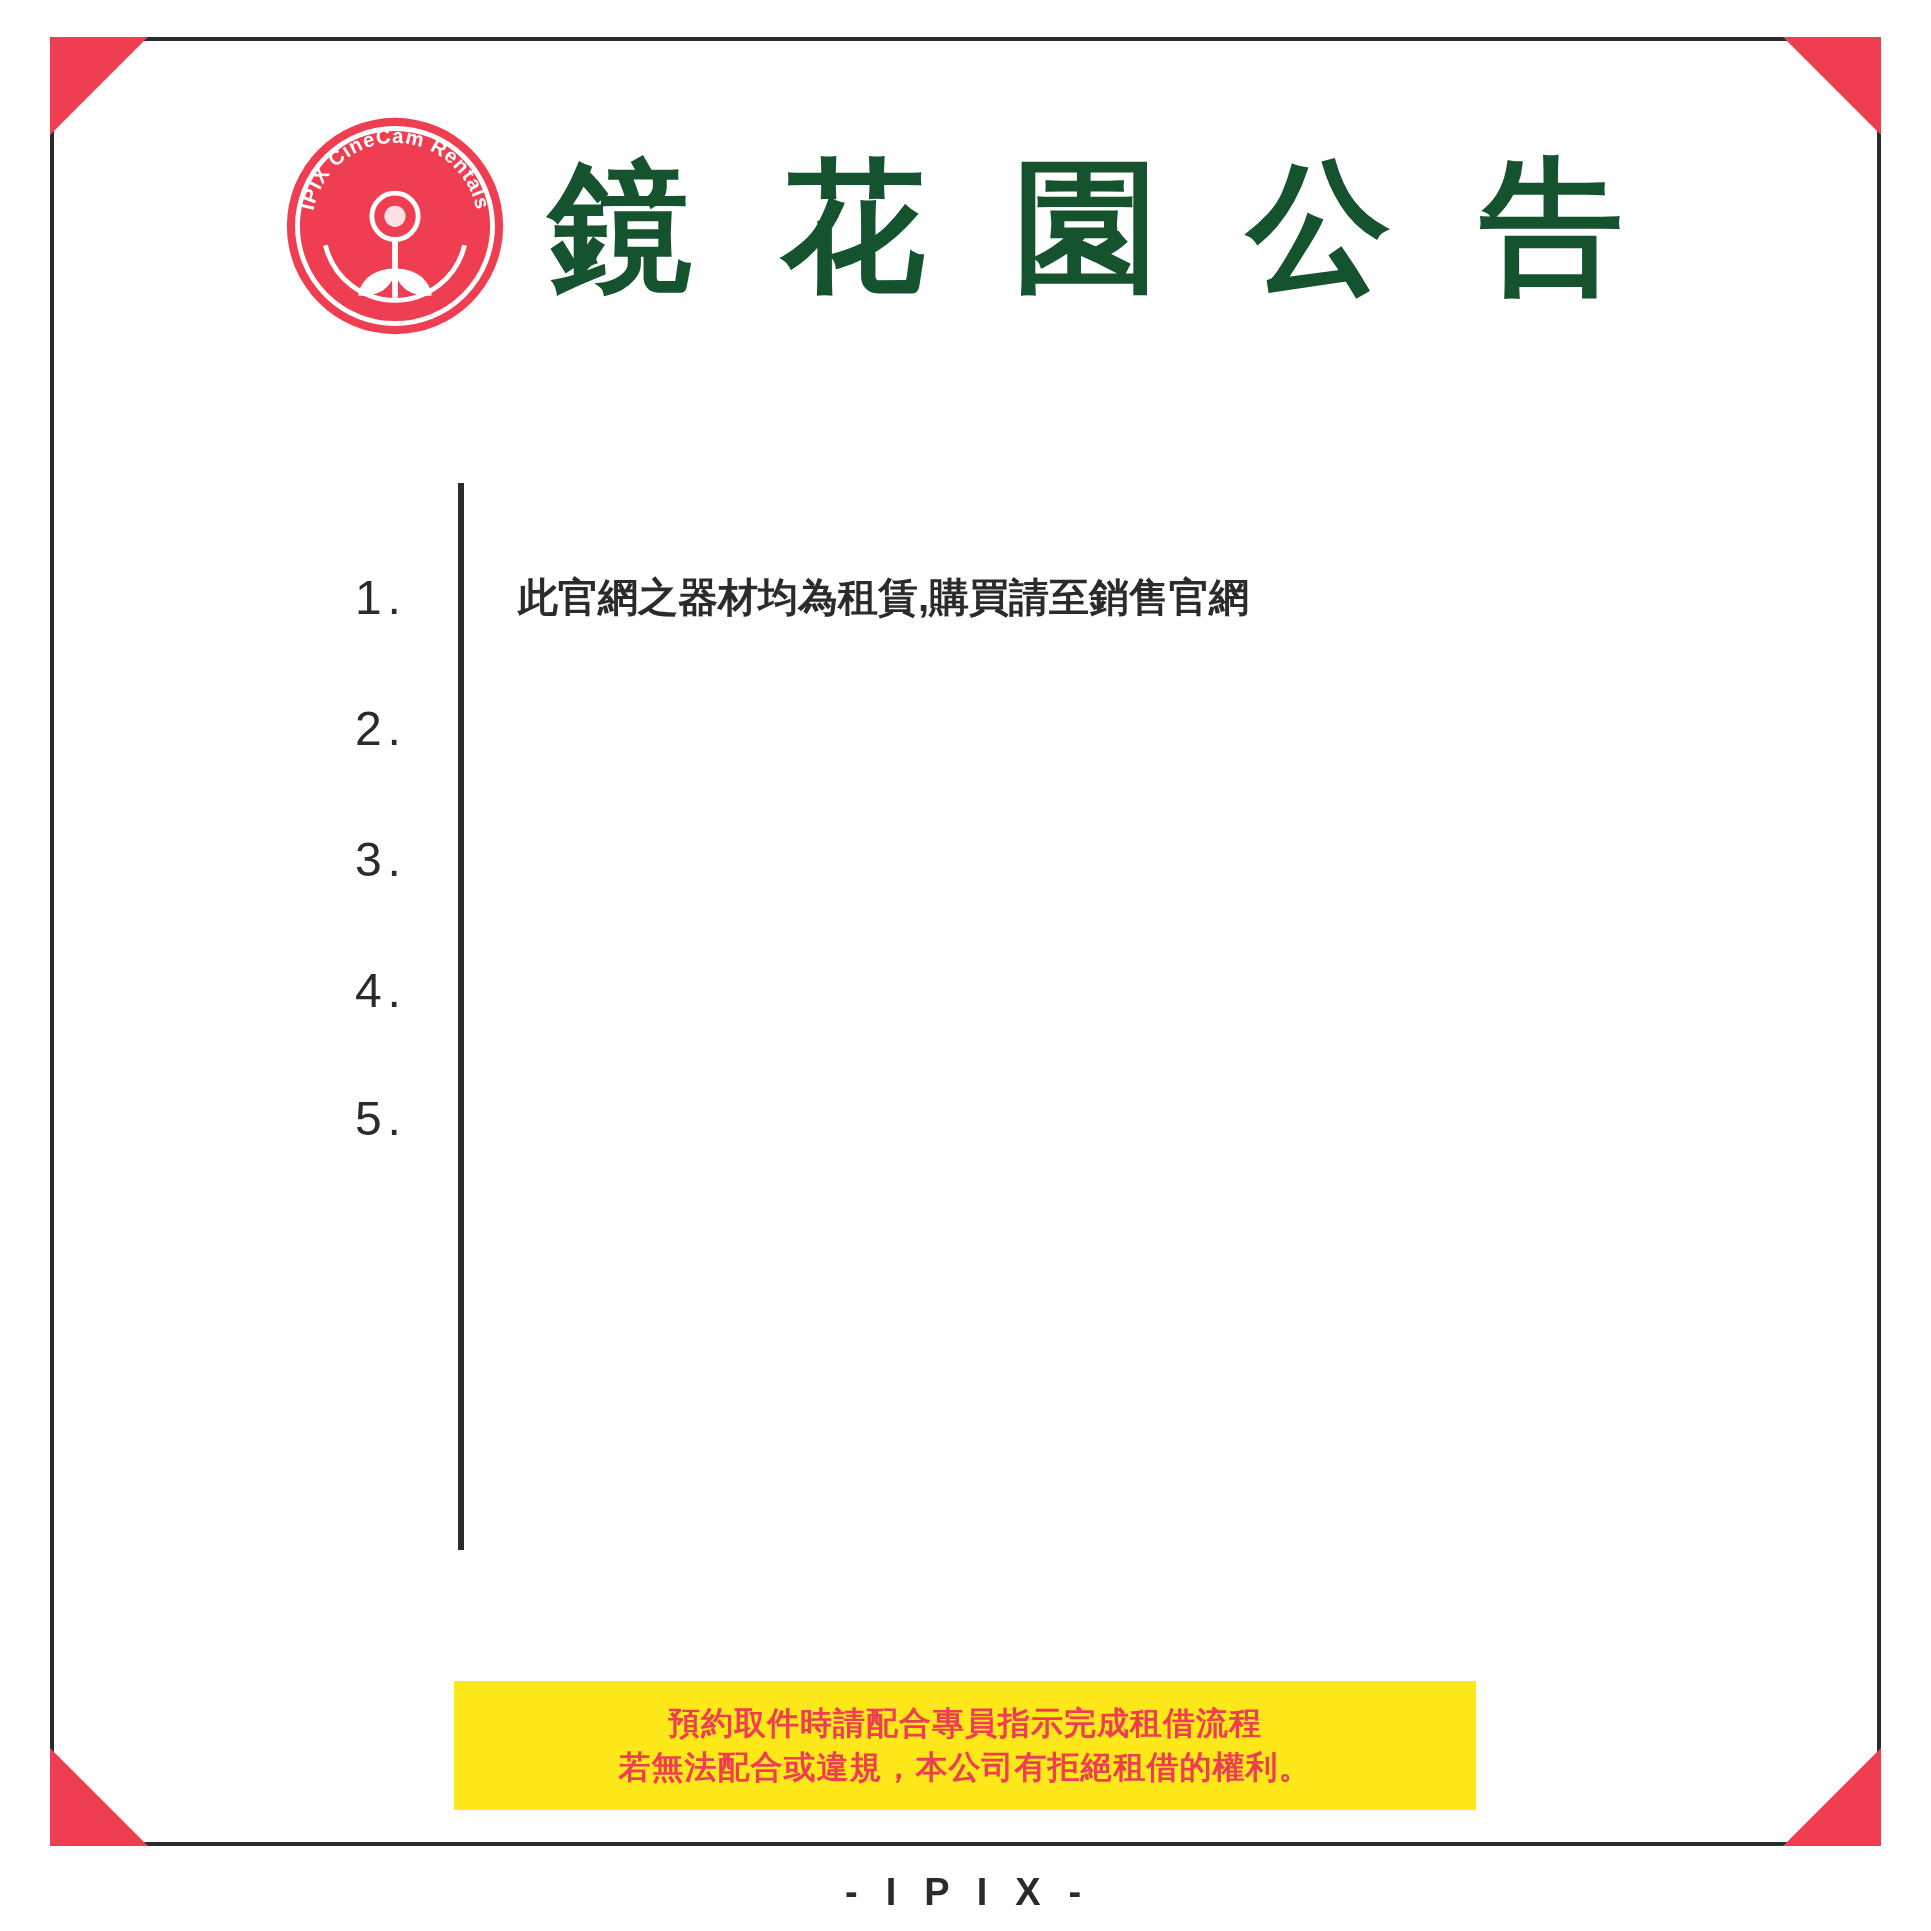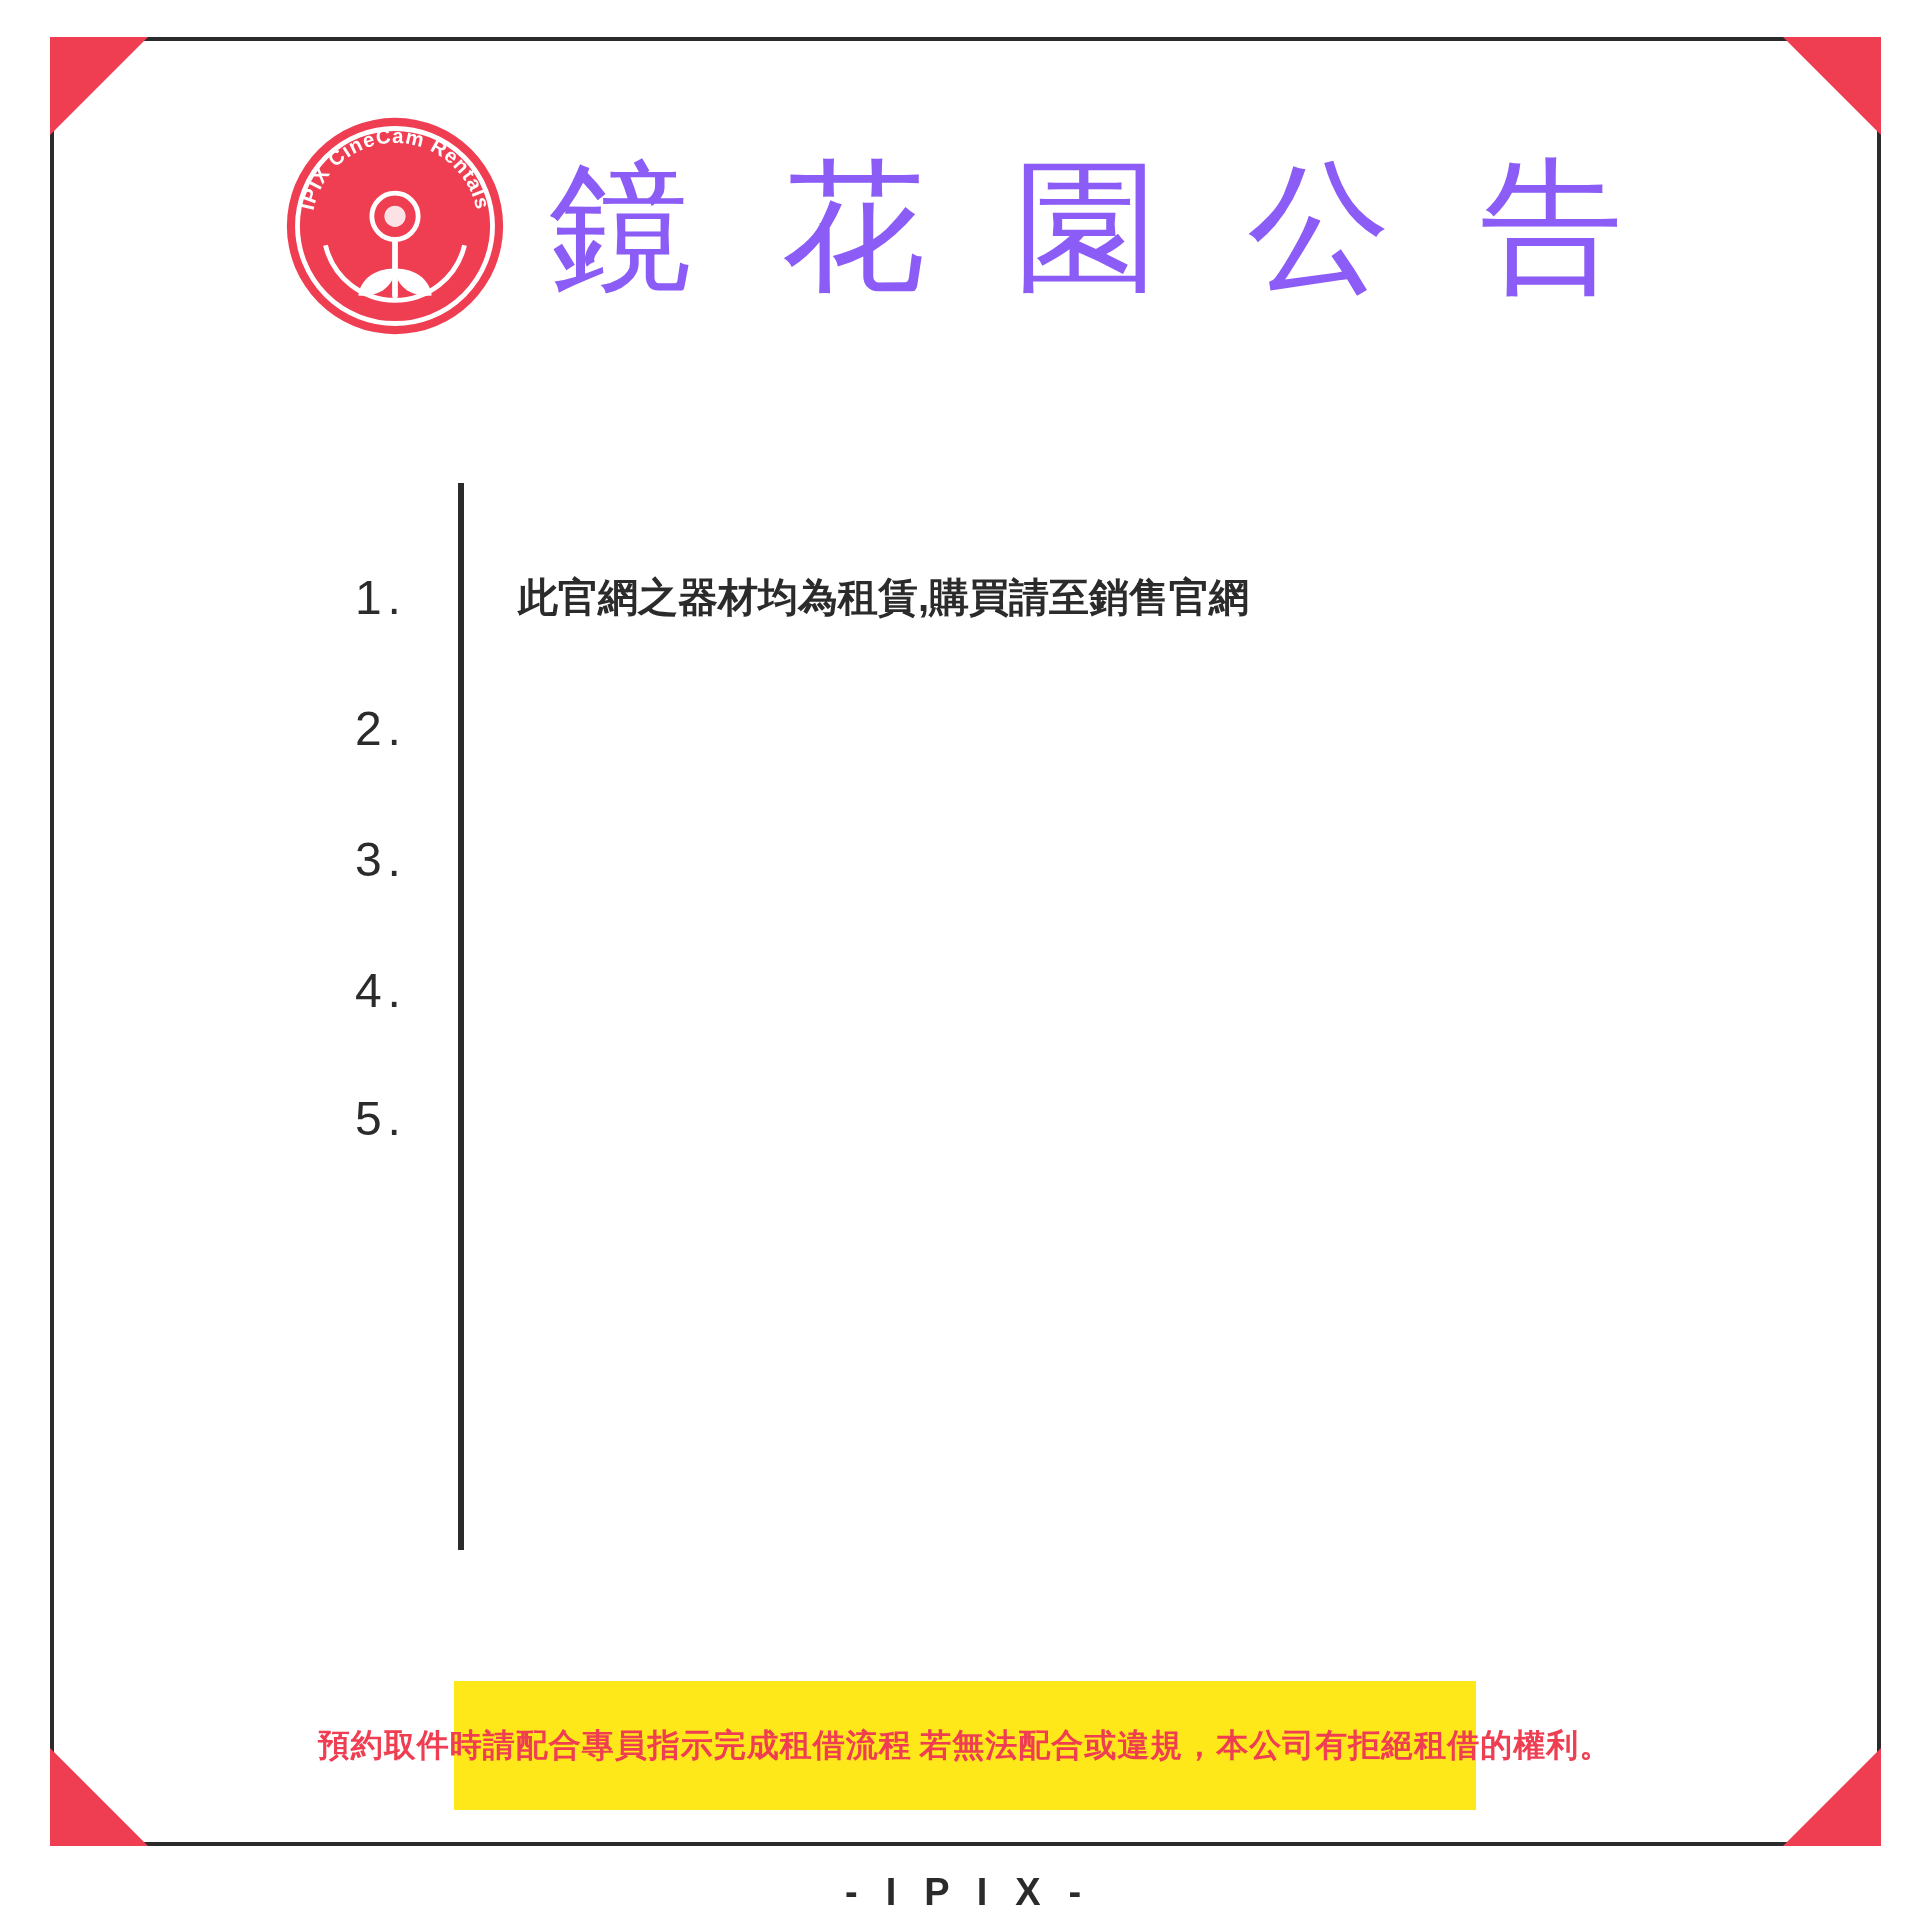--- a/index.html
+++ b/index.html
@@ -79,23 +79,23 @@
   .logo {
     position: relative;
     width: 224px;
     height: 224px;
     flex: 0 0 auto;
   }
   .logo svg { display: block; }
 
   .title {
     font-size: 143px;
-    font-weight: 400;
+    font-weight: 700;
     letter-spacing: 25px;
-    color: #8b5cf6;
+    color: #14532d;
     line-height: 1;
     white-space: nowrap;
     font-family: "Liberation Sans", sans-serif;
   }
 
   
   .list-wrap {
     position: absolute;
     left: 328px;
     top: 483px;
@@ -142,21 +142,21 @@
 
   
   .banner {
     position: absolute;
     left: 454px;
     top: 1681px;
     width: 1022px;
     height: 129px;
     background: #ffe81a;
     display: flex;
-    flex-direction: row;
+    flex-direction: column;
     align-items: center;
     justify-content: center;
     gap: 7.7px;
   }
   .banner-line {
     color: #ef3e52;
     font-size: 32px;
     font-weight: 700;
     letter-spacing: 1px;
     line-height: 1.15;

